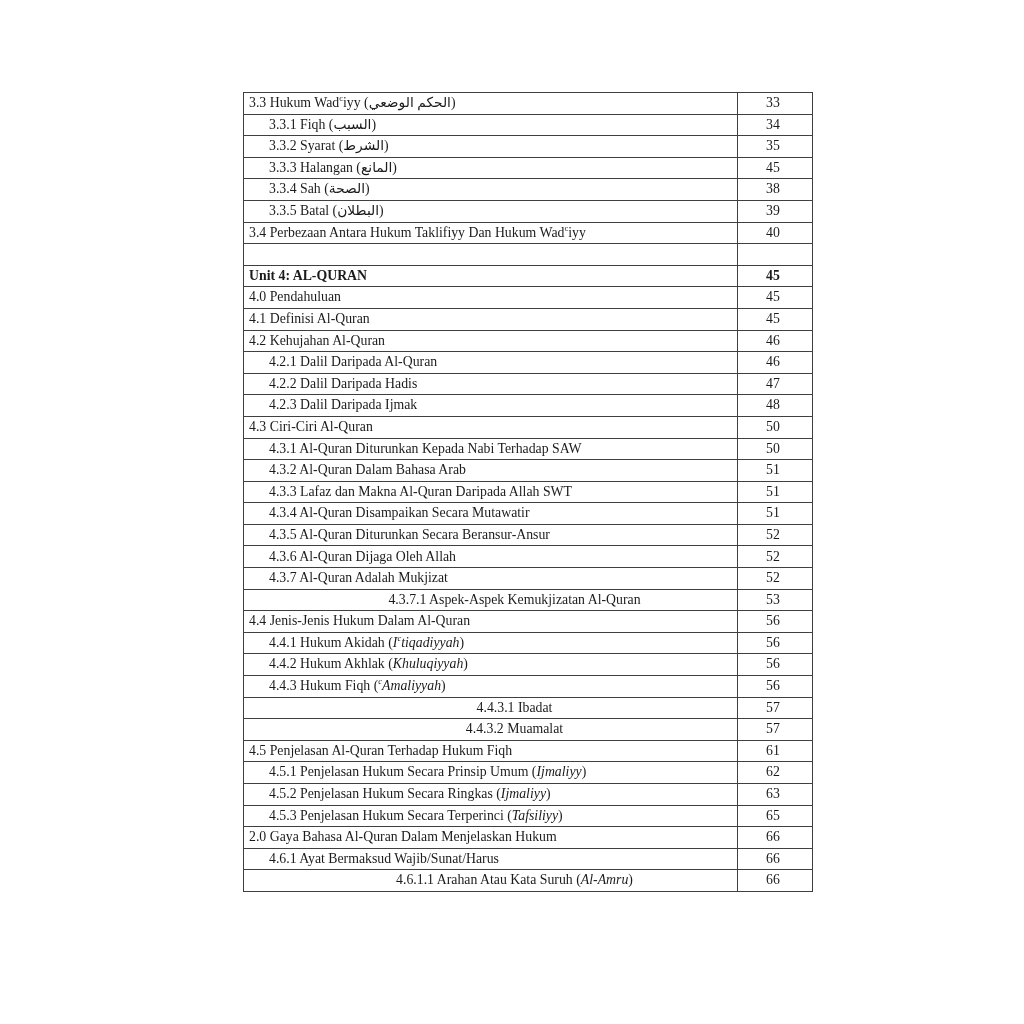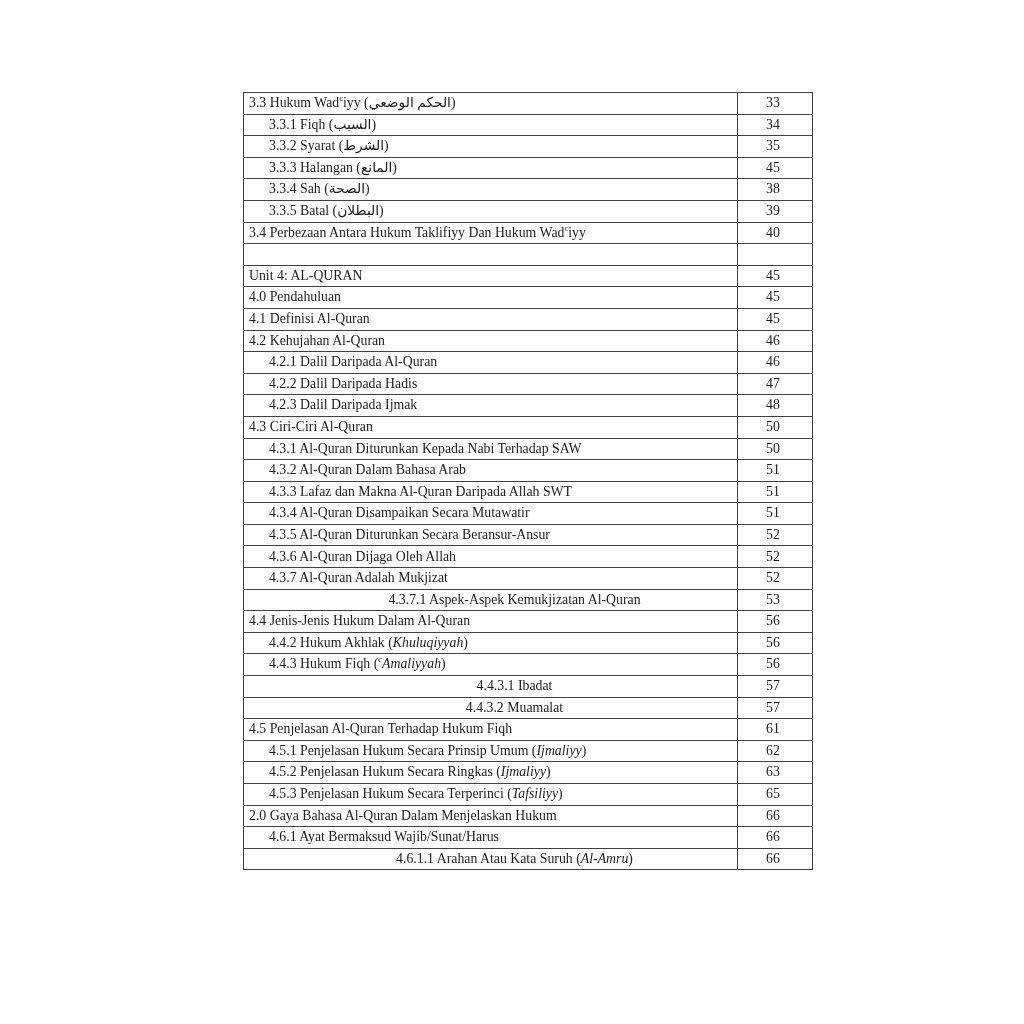--- a/index.html
+++ b/index.html
@@ -35,21 +35,21 @@
     line-height: 1.05;
     padding: 0 4px 0 0;
     vertical-align: middle;
     white-space: nowrap;
     overflow: hidden;
   }
   td.title-cell.ind0 { padding-left: 5px; }
   td.title-cell.ind1 { padding-left: 25px; }
   td.title-cell.ind2 { padding-left: 52px; text-align: center; }
   td.page-cell { text-align: center; padding: 0; }
-  tr.bold td { font-weight: 400; }
+  tr.bold td { font-weight: 700; }
   td i { font-style: italic; }
   td sup {
     font-size: 0.62em;
     vertical-align: super;
     line-height: 0;
   }
 </style>
 </head>
 <body>
 
@@ -154,20 +154,24 @@
         </tr>
         <tr>
           <td class="title-cell ind2">4.3.7.1 Aspek-Aspek Kemukjizatan Al-Quran</td>
           <td class="page-cell">53</td>
         </tr>
         <tr>
           <td class="title-cell ind0">4.4 Jenis-Jenis Hukum Dalam Al-Quran</td>
           <td class="page-cell">56</td>
         </tr>
         <tr>
+          <td class="title-cell ind1">4.4.1 Hukum Akidah (<i>I<sup>c</sup>tiqadiyyah</i>)</td>
+          <td class="page-cell">56</td>
+        </tr>
+        <tr>
           <td class="title-cell ind1">4.4.2 Hukum Akhlak (<i>Khuluqiyyah</i>)</td>
           <td class="page-cell">56</td>
         </tr>
         <tr>
           <td class="title-cell ind1">4.4.3 Hukum Fiqh (<i><sup>c</sup>Amaliyyah</i>)</td>
           <td class="page-cell">56</td>
         </tr>
         <tr>
           <td class="title-cell ind2">4.4.3.1 Ibadat</td>
           <td class="page-cell">57</td>

